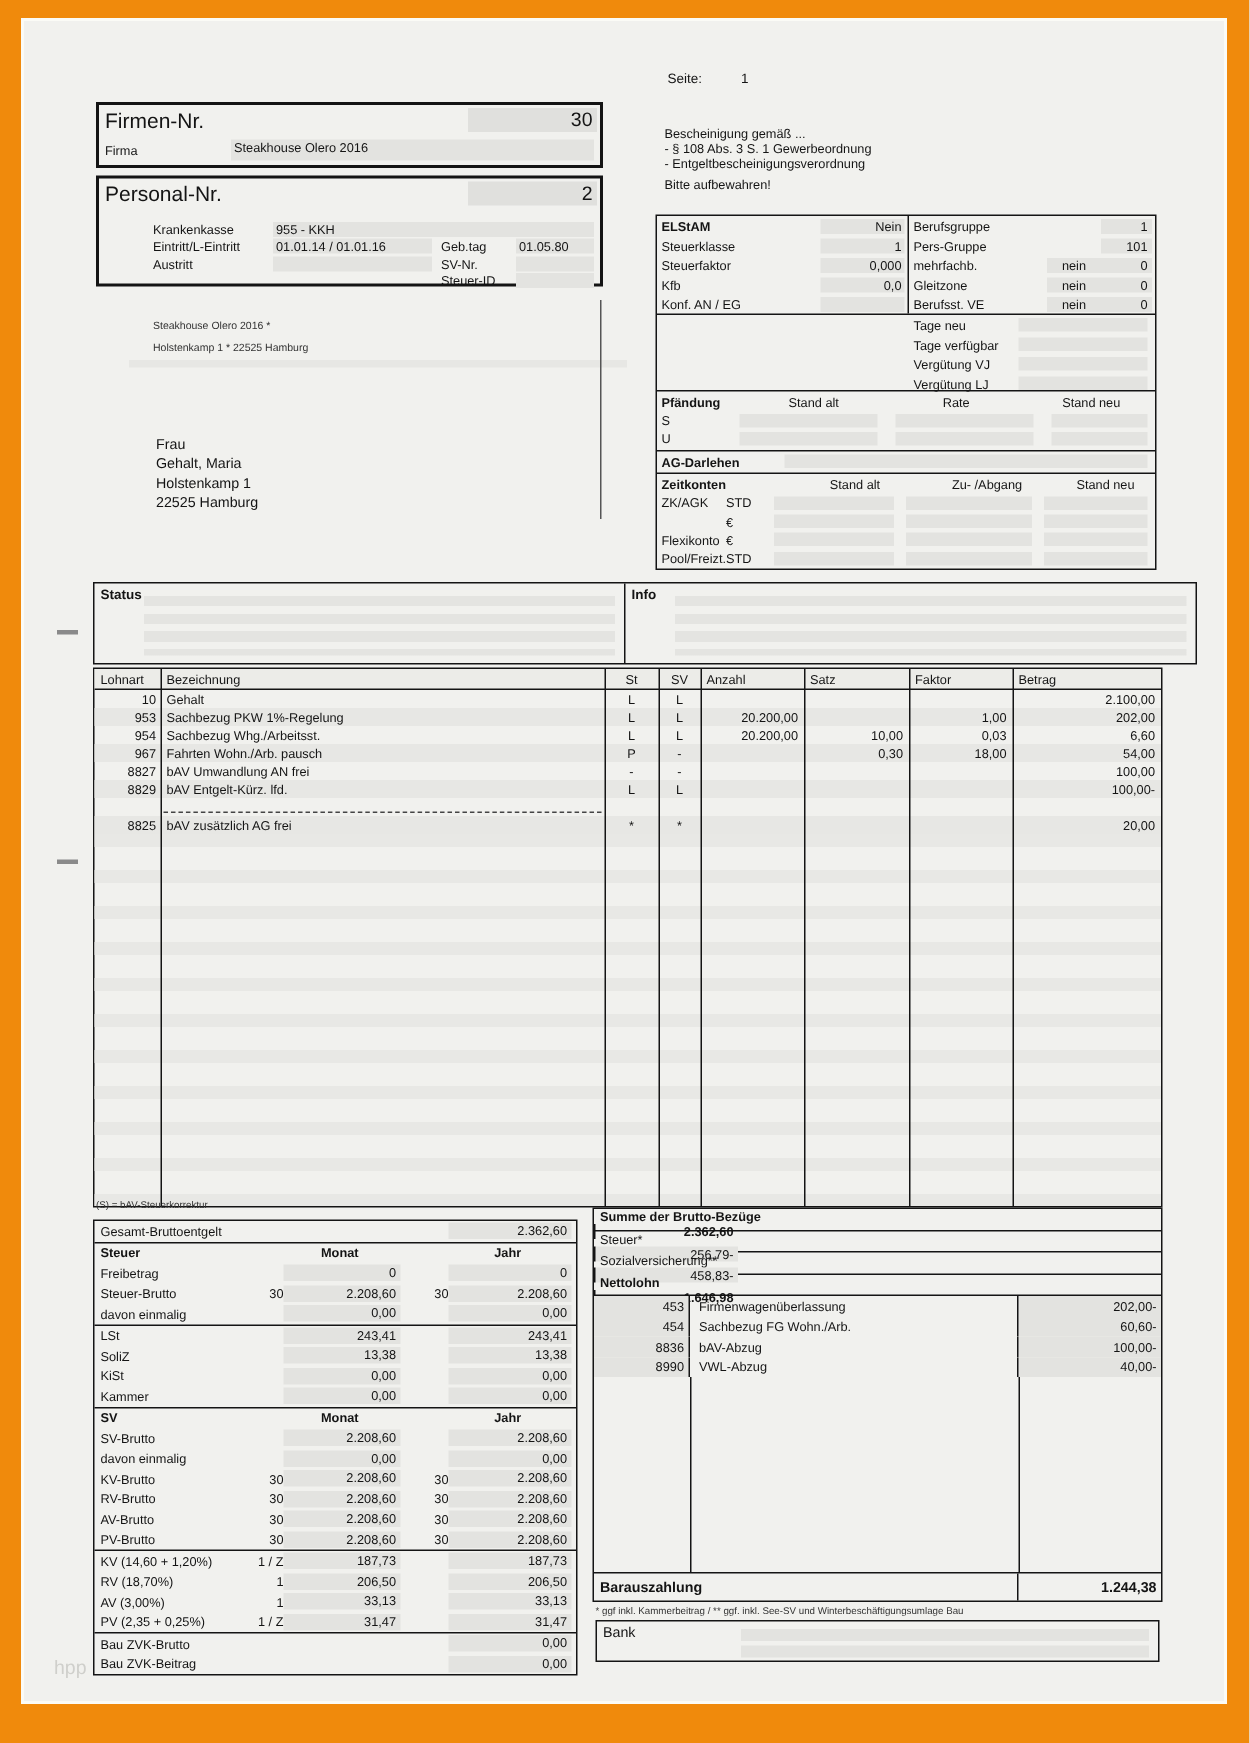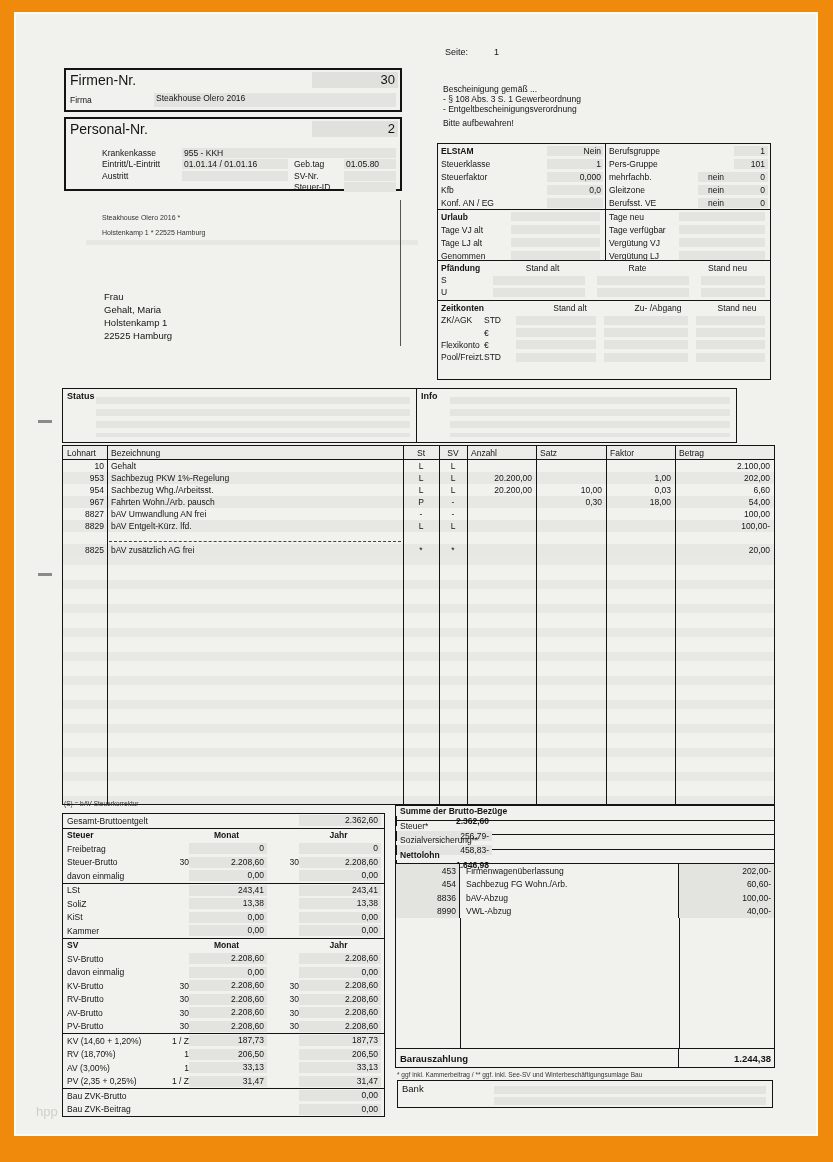--- a/index.html
+++ b/index.html
@@ -65,21 +65,21 @@
   .zkh .c{width:84px;text-align:center;}
   .zkh .c2{width:92px;text-align:center;}
   .zkh .c3{flex:1;text-align:center;}
   .zkr{display:flex;height:12.4px;align-items:center;font-size:8.5px;}
   .zkr .n{width:46px;padding-left:3px;box-sizing:border-box;}
   .zkr .u{width:32px;}
   .zkr .f1{width:80px;height:9px;background:#e3e3e0;margin-right:8px;}
   .zkr .f2{width:84px;height:9px;background:#e3e3e0;margin-right:8px;}
   .zkr .f3{flex:1;height:9px;background:#e3e3e0;margin-right:5px;}
   
-  #status-box{left:46px;top:374px;width:675px;height:55px;border:1px solid #141414;box-sizing:border-box;}
+  #status-box{left:46px;top:374px;width:736px;height:55px;border:1px solid #141414;box-sizing:border-box;}
   .status-half{position:absolute;top:0;bottom:0;}
   #st-l{left:0;width:353px;border-right:1px solid #141414;}
   #st-r{left:354px;right:0;}
   .box-label{position:absolute;left:4px;top:2px;font-size:9px;font-weight:bold;}
   .stripes{position:absolute;left:33px;right:6px;top:8px;bottom:5px;background:repeating-linear-gradient(180deg,#e4e4e1 0px,#e4e4e1 7px,transparent 7px,transparent 12px);}
   
   #pay-table{left:46px;top:431px;width:713px;height:360px;border:1px solid #141414;box-sizing:border-box;}
   .vline{position:absolute;top:0;bottom:0;width:1px;background:#141414;z-index:3;}
   #pt-head{position:relative;display:flex;height:13px;align-items:center;border-bottom:1px solid #141414;background:#ececе8;background:#ececе8;font-size:8.5px;z-index:2;background:#ecece8;}
   #pt-rows{position:absolute;left:0;right:0;top:14px;z-index:1;}
@@ -245,38 +245,20 @@
               <div class="eval2">0</div>
             </div>
             <div class="erow">
               <div class="elab">Berufsst. VE</div>
               <div class="emid">nein</div>
               <div class="eval2">0</div>
             </div>
           </div>
       </div>
       <div id="es2" class="es">
-        <div class="half-l" id="es2l">
-            <div class="erow">
-              <div class="ulab b">Urlaub</div>
-              <div class="ufield"></div>
-            </div>
-            <div class="erow">
-              <div class="ulab">Tage VJ alt</div>
-              <div class="ufield"></div>
-            </div>
-            <div class="erow">
-              <div class="ulab">Tage LJ alt</div>
-              <div class="ufield"></div>
-            </div>
-            <div class="erow">
-              <div class="ulab">Genommen</div>
-              <div class="ufield"></div>
-            </div>
-          </div>
         <div class="half-r" id="es2r">
             <div class="erow">
               <div class="ulab">Tage neu</div>
               <div class="ufield"></div>
             </div>
             <div class="erow">
               <div class="ulab">Tage verfügbar</div>
               <div class="ufield"></div>
             </div>
             <div class="erow">
@@ -303,20 +285,26 @@
               <div class="f"></div>
               <div class="f"></div>
             </div>
             <div class="pfr">
               <div class="l">U</div>
               <div class="f"></div>
               <div class="f"></div>
               <div class="f"></div>
             </div>
           </div>
+      </div>
+      <div id="es4" class="es">
+        <div id="ag-row">
+          <span class="b" style="padding-left:3px;">AG-Darlehen</span>
+          <span class="f"></span>
+        </div>
       </div>
       <div id="es5" class="es">
         <div class="zkh">
           <span class="t b">Zeitkonten</span>
           <span class="c" id="zkc0">Stand alt</span>
           <span class="c2" id="zkc1">Zu- /Abgang</span>
           <span class="c3" id="zkc2">Stand neu</span>
         </div>
         <div id="zk-rows">
             <div class="zkr">

